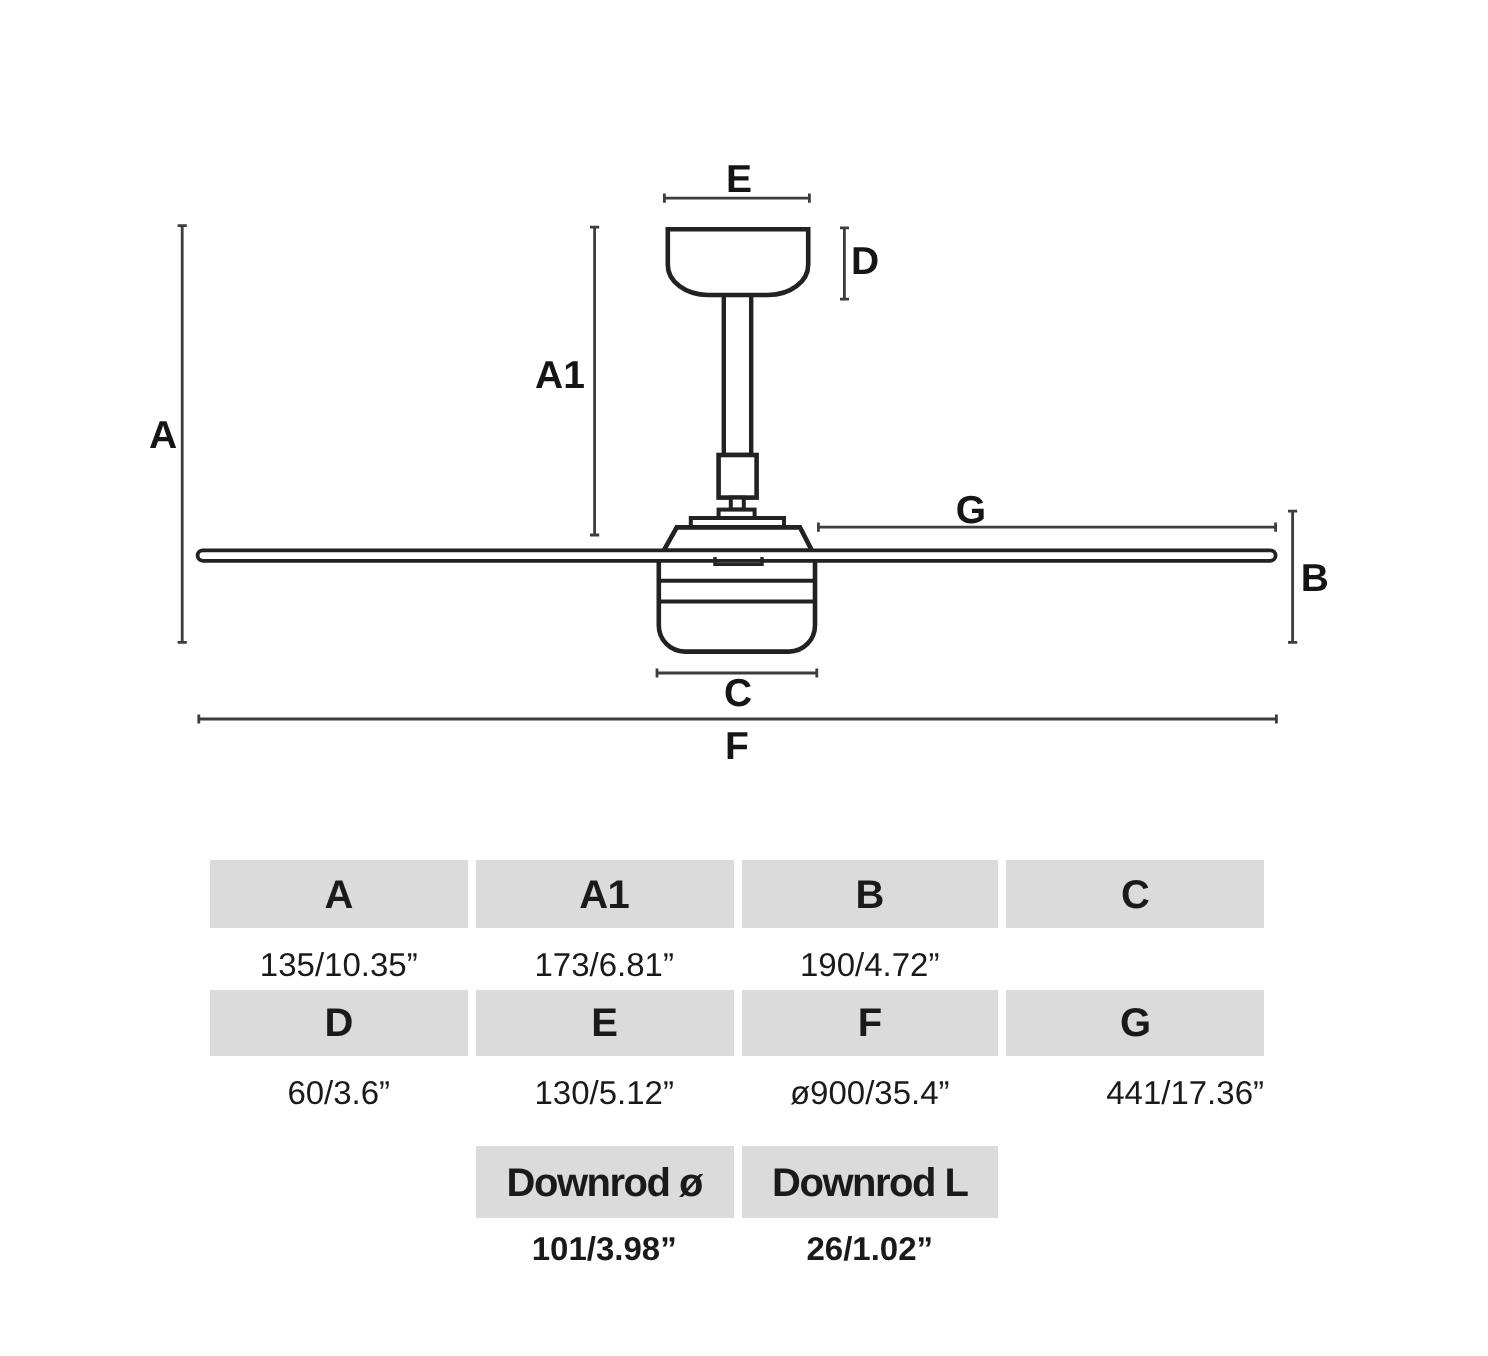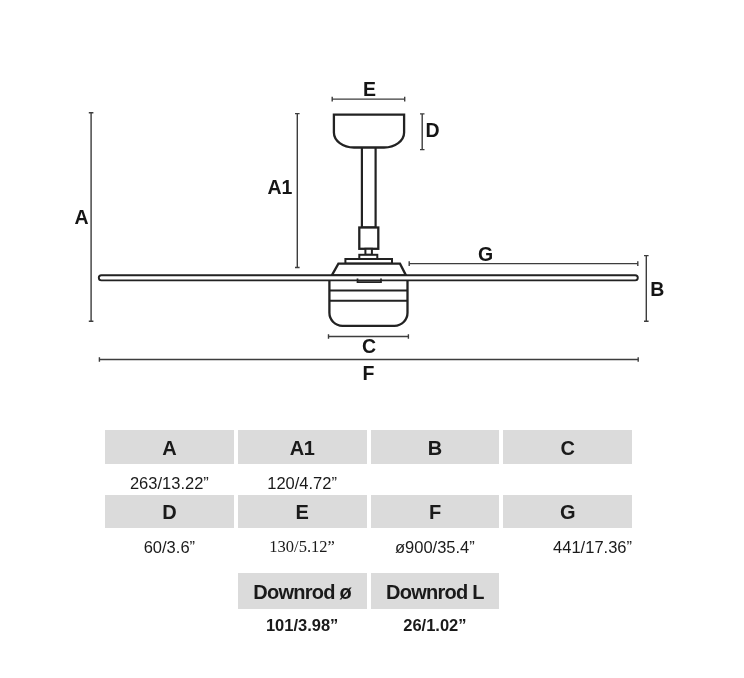--- a/index.html
+++ b/index.html
@@ -57,32 +57,33 @@
   </g>
 </svg>
 
 <div class="trow" style="top:430px;height:32.5px;line-height:32.5px;">
   <div class="hc">A</div>
       <div class="hc">A1</div>
       <div class="hc">B</div>
       <div class="hc">C</div>
 </div>
 <div class="trow" style="top:462.5px;height:32px;line-height:32px;">
-  <div class="vc" style="padding-top:4.4px;">263/13.22”</div>
-      <div class="vc" style="padding-top:4.4px;">120/4.72”</div>
+  <div class="vc" style="padding-top:4.4px;">135/10.35”</div>
+      <div class="vc" style="padding-top:4.4px;">173/6.81”</div>
+      <div class="vc" style="padding-top:4.4px;">190/4.72”</div>
 </div>
 <div class="trow" style="top:494.5px;height:32px;line-height:32px;">
   <div class="hc">D</div>
       <div class="hc">E</div>
       <div class="hc">F</div>
       <div class="hc">G</div>
 </div>
 <div class="trow" style="top:526.5px;height:32px;line-height:32px;">
   <div class="vc" style="padding-top:4.4px;">60/3.6”</div>
-      <div class="vc" style="padding-top:4.4px;font-family:Liberation Serif, serif;">130/5.12”</div>
+      <div class="vc" style="padding-top:4.4px;">130/5.12”</div>
       <div class="vc" style="padding-top:4.4px;">ø900/35.4”</div>
       <div class="vc" style="padding-top:4.4px;text-align:right;">441/17.36”</div>
 </div>
 <div class="trow" style="top:572.5px;height:34px;line-height:34px;">
   <div></div>
       <div class="hc" style="padding-top:2.4px;letter-spacing:-0.75px;">Downrod ø</div>
       <div class="hc" style="padding-top:2.4px;letter-spacing:-0.75px;">Downrod L</div>
       <div></div>
 </div>
 <div class="trow" style="top:606.5px;height:32px;line-height:32px;font-weight:bold;">

